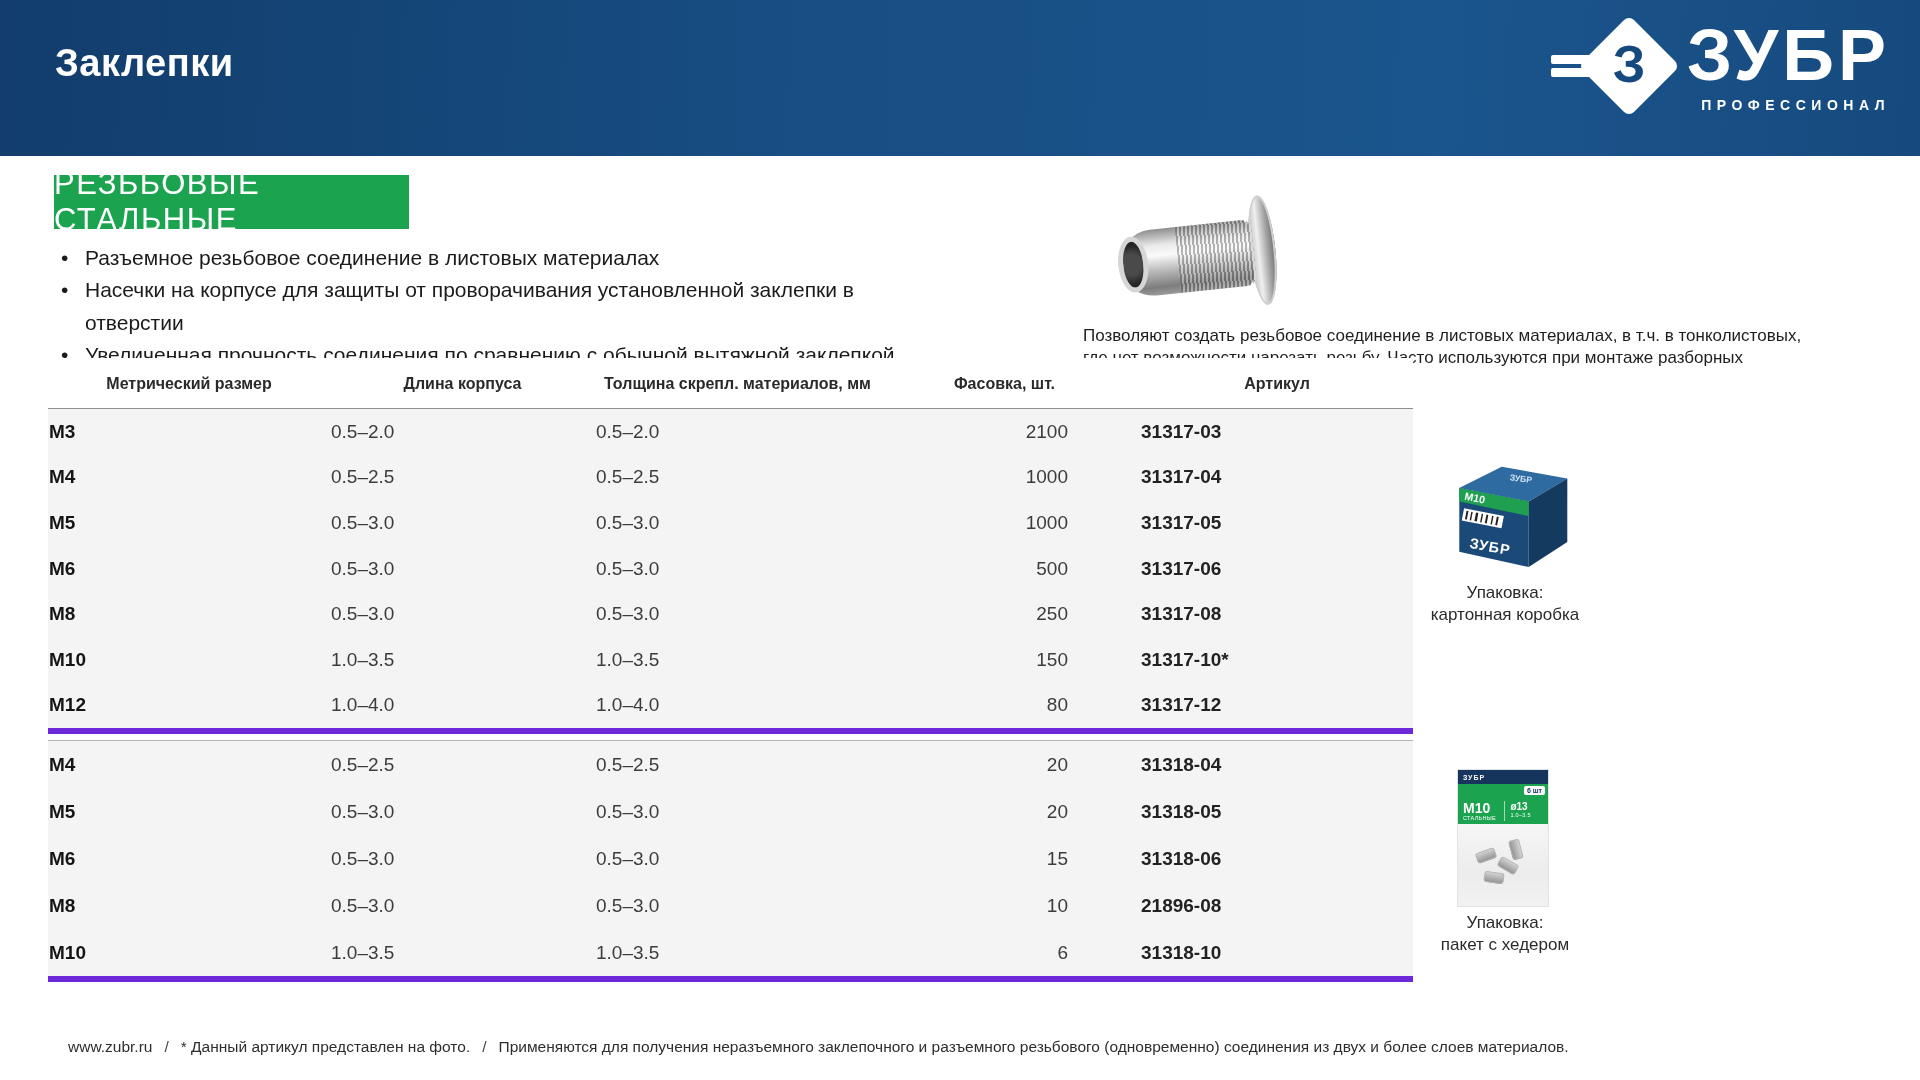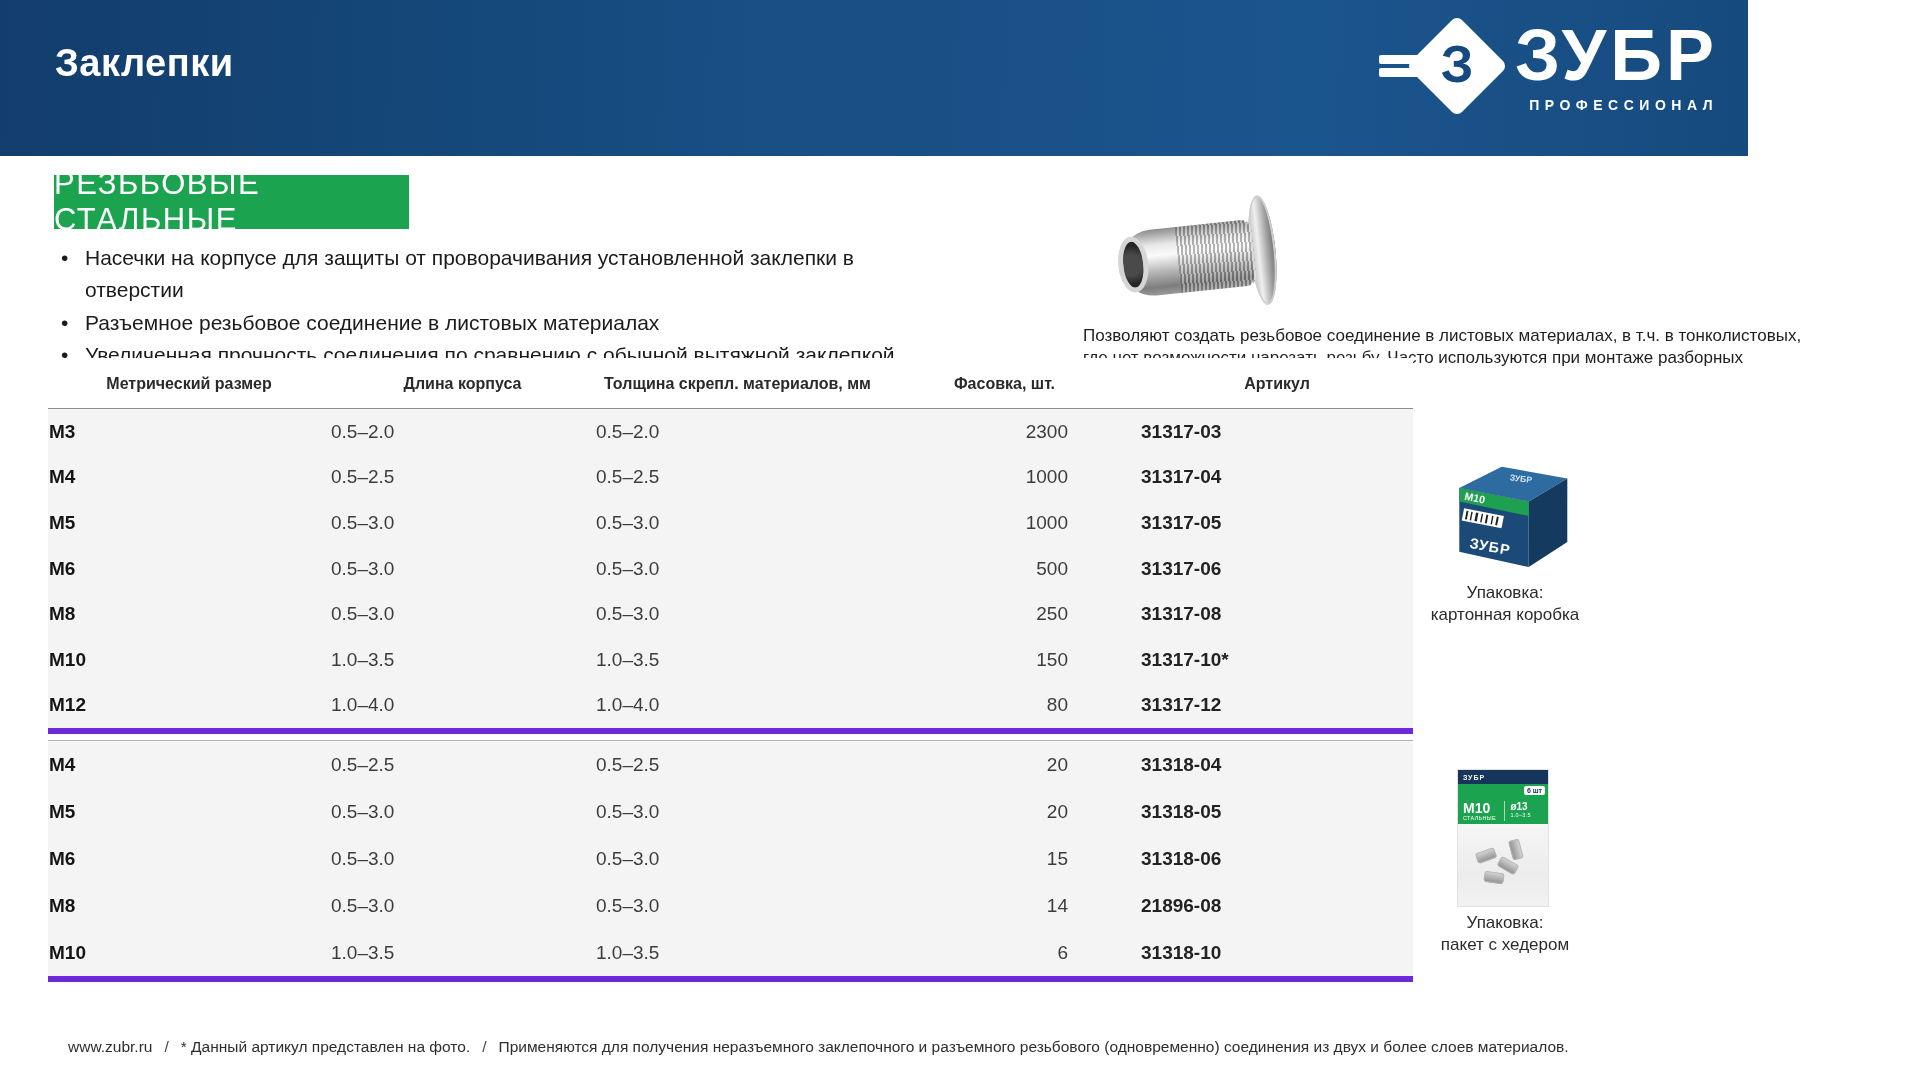--- a/index.html
+++ b/index.html
@@ -1,21 +1,21 @@
 <!DOCTYPE html>
 <html><head>
 <meta charset="utf-8">
 <style>
   html,body{margin:0;padding:0;background:#fff;}
   body{width:1920px;height:1080px;overflow:hidden;
        font-family:"Liberation Sans","DejaVu Sans",sans-serif;-webkit-font-smoothing:antialiased;}
   .page{position:relative;width:1920px;height:1080px;background:#fff;}
 
   
-  .header{position:absolute;left:0;top:0;width:1748px;height:156px;
+  .header{position:absolute;left:0;top:0;width:1920px;height:156px;
           background:linear-gradient(92deg,#123d6c 0%,#174e83 42%,#1b558d 75%,#164a7e 100%);}
   .title{position:absolute;left:55px;top:42px;font-size:38px;font-weight:700;color:#fff;letter-spacing:.5px;}
   .logo{position:absolute;right:30px;top:18px;display:flex;align-items:center;}
   .logo-mark{position:relative;width:96px;height:96px;margin-right:14px;}
   .logo-stripe{position:absolute;left:-26px;width:54px;height:9px;background:#fff;border-radius:2px;}
   .logo-stripe.s1{top:37px;}
   .logo-stripe.s2{top:50px;}
   .logo-diamond{position:absolute;left:16px;top:12px;width:72px;height:72px;background:#fff;
                 transform:rotate(45deg);border-radius:7px;}
   .logo-glyph{position:absolute;left:16px;top:10px;width:72px;height:72px;display:flex;
@@ -119,22 +119,22 @@
       <div class="logo-textcol">
         <div class="logo-zubr">ЗУБР</div>
         <div class="logo-prof">ПРОФЕССИОНАЛ</div>
       </div>
     </div>
   </div>
 
   <div class="badge">РЕЗЬБОВЫЕ СТАЛЬНЫЕ</div>
 
   <ul class="features">
+    <li>Разъемное резьбовое соединение в листовых материалах</li>
     <li>Насечки на корпусе для защиты от проворачивания установленной заклепки в отверстии</li>
-    <li>Разъемное резьбовое соединение в листовых материалах</li>
     <li>Увеличенная прочность соединения по сравнению с обычной вытяжной заклепкой</li>
     <li>Цинковое антикоррозионное покрытие</li>
   </ul>
 
   <div class="rivet">
     <div class="rivet-inner">
       <div class="rivet-flange"></div>
       <div class="rivet-body"></div>
       <div class="rivet-knurl"></div>
       <div class="rivet-hole"></div>
@@ -158,21 +158,21 @@
         <th class="h2">Толщина скрепл. материалов, мм</th>
         <th class="h3">Фасовка, шт.</th>
         <th class="h4">Артикул</th>
       </tr>
     </thead>
     <tbody>
         <tr>
           <td class="c0">М3</td>
           <td class="c1">0.5–2.0</td>
           <td class="c2">0.5–2.0</td>
-          <td class="c3">2300</td>
+          <td class="c3">2100</td>
           <td class="c4">31317-03</td>
         </tr>
         <tr>
           <td class="c0">М4</td>
           <td class="c1">0.5–2.5</td>
           <td class="c2">0.5–2.5</td>
           <td class="c3">1000</td>
           <td class="c4">31317-04</td>
         </tr>
         <tr>
@@ -240,21 +240,21 @@
           <td class="c0">М6</td>
           <td class="c1">0.5–3.0</td>
           <td class="c2">0.5–3.0</td>
           <td class="c3">15</td>
           <td class="c4">31318-06</td>
         </tr>
         <tr>
           <td class="c0">М8</td>
           <td class="c1">0.5–3.0</td>
           <td class="c2">0.5–3.0</td>
-          <td class="c3">14</td>
+          <td class="c3">10</td>
           <td class="c4">21896-08</td>
         </tr>
         <tr>
           <td class="c0">М10</td>
           <td class="c1">1.0–3.5</td>
           <td class="c2">1.0–3.5</td>
           <td class="c3">6</td>
           <td class="c4">31318-10</td>
         </tr>
       </tbody>

